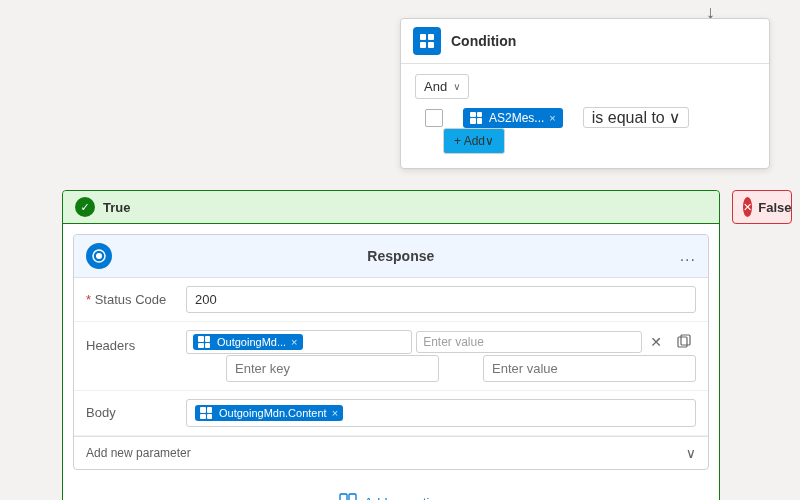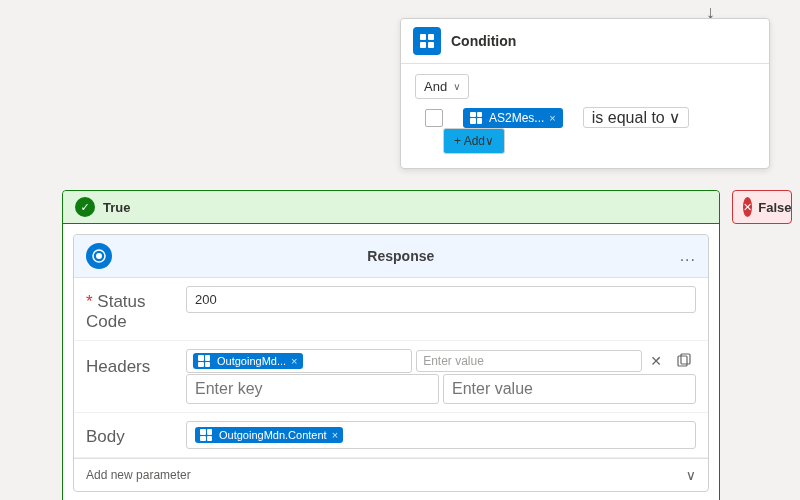--- a/index.html
+++ b/index.html
@@ -246,21 +246,21 @@
 
     .field-row {
       display: flex;
       align-items: flex-start;
       padding: 8px 12px;
       border-bottom: 1px solid #f0f0f0;
     }
 
     .field-label {
       width: 100px;
-      font-size: 17px;
+      font-size: 13px;
       color: #605e5c;
       padding-top: 6px;
       flex-shrink: 0;
     }
 
     .field-label.required::before {
       content: '* ';
       color: #d13438;
     }
 
@@ -282,23 +282,24 @@
       display: flex;
       flex-direction: column;
       gap: 1px;
     }
 
     .header-key, .header-val {
       flex: 1;
       border: 1px solid #d0d0d0;
       border-radius: 3px;
       padding: 5px 8px;
-      font-size: 16px;
+      font-size: 13px;
       color: #0c4a6e;
       background: #fff;
+      margin-left: 40px;
     }
 
     .header-token-cell {
       flex: 1;
       border: 1px solid #d0d0d0;
       border-radius: 3px;
       padding: 3px 6px;
       background: #fff;
       display: flex;
       align-items: center;

